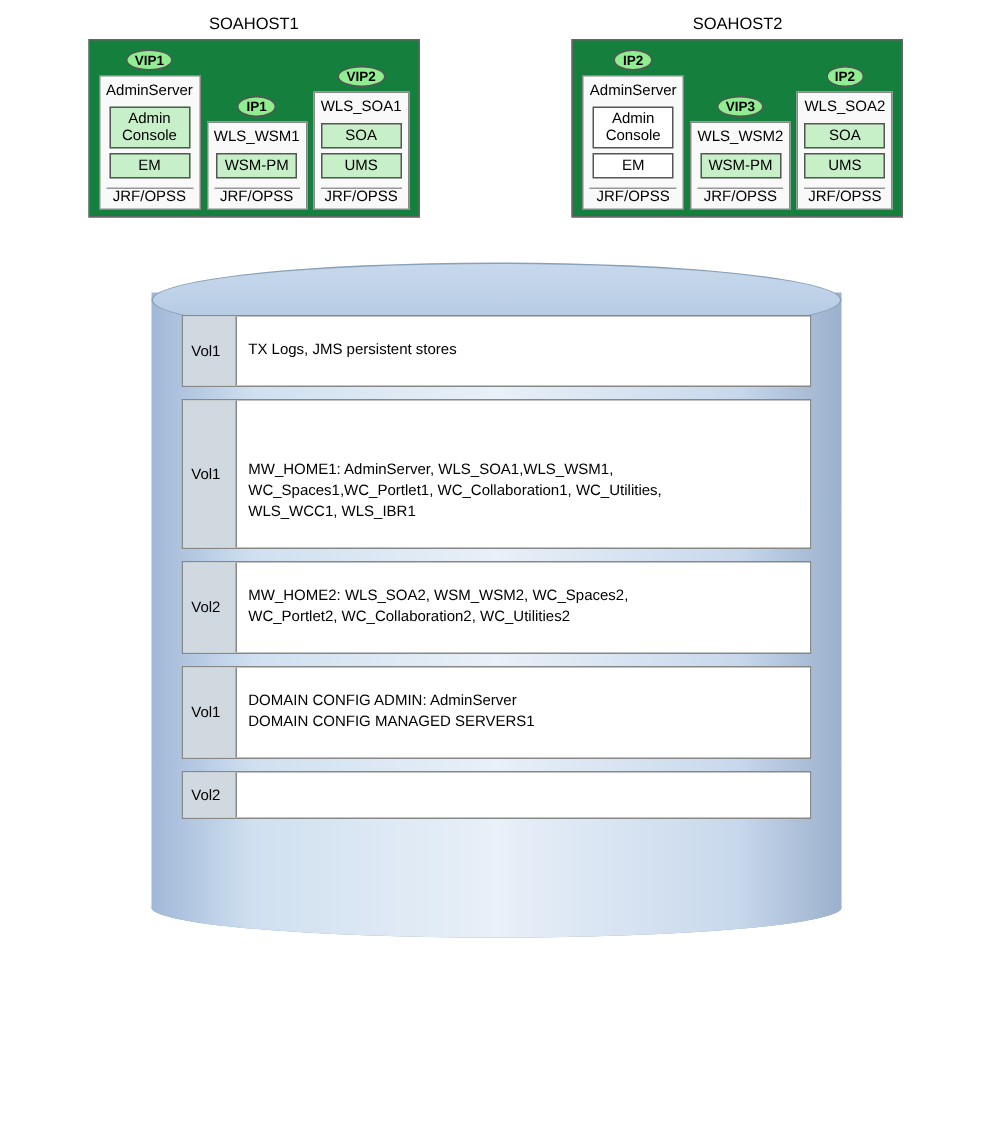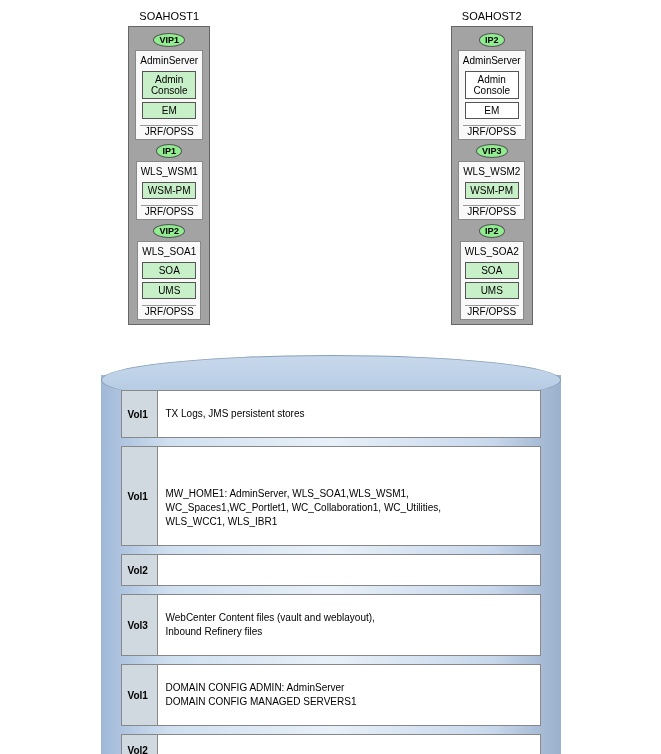--- a/index.html
+++ b/index.html
@@ -28,26 +28,26 @@
 
     .host-label {
       font-size: 11px;
       font-weight: normal;
       margin-bottom: 4px;
       color: #000;
     }
 
     .host-box {
       border: 1px solid #666;
-      background: #a3a3a3;
+      background: #15803d;
       padding: 6px 6px 4px 6px;
       display: flex;
-      flex-direction: column;
+      flex-direction: row;
       gap: 4px;
-      align-items: center;
+      align-items: flex-end;
     }
 
     .server-block {
       display: flex;
       flex-direction: column;
       align-items: center;
       gap: 3px;
     }
 
     .server-label {
@@ -172,21 +172,21 @@
       background: #ffffff;
       border: 1px solid #888;
       min-height: 32px;
     }
 
     .disk-vol-label {
       background: #d0d8e0;
       border-right: 1px solid #888;
       padding: 4px 6px;
       font-size: 10px;
-      font-weight: bold;
+      font-weight: normal;
       color: #000;
       display: flex;
       align-items: center;
       min-width: 36px;
       white-space: nowrap;
     }
 
     .disk-content {
       padding: 16px 8px;
       font-size: 10px;
@@ -279,25 +279,22 @@
           <div class="disk-content" style="white-space: pre-line;">TX Logs, JMS persistent stores</div>
         </div>
         <div class="disk-row">
           <div class="disk-vol-label">Vol1</div>
           <div class="disk-content" style="white-space: pre-line; margin-top: 24px;">MW_HOME1: AdminServer, WLS_SOA1,WLS_WSM1,
 WC_Spaces1,WC_Portlet1, WC_Collaboration1, WC_Utilities,
 WLS_WCC1, WLS_IBR1</div>
         </div>
         <div class="disk-row">
           <div class="disk-vol-label">Vol2</div>
-        </div>
-        <div class="disk-row">
-          <div class="disk-vol-label">Vol3</div>
-          <div class="disk-content" style="white-space: pre-line;">WebCenter Content files (vault and weblayout),
-Inbound Refinery files</div>
+          <div class="disk-content" style="white-space: pre-line;">MW_HOME2: WLS_SOA2, WSM_WSM2, WC_Spaces2,
+WC_Portlet2, WC_Collaboration2, WC_Utilities2</div>
         </div>
         <div class="disk-row">
           <div class="disk-vol-label">Vol1</div>
           <div class="disk-content" style="white-space: pre-line;">DOMAIN CONFIG ADMIN: AdminServer
 DOMAIN CONFIG MANAGED SERVERS1</div>
         </div>
         <div class="disk-row">
           <div class="disk-vol-label">Vol2</div>
         </div>
       </div>

